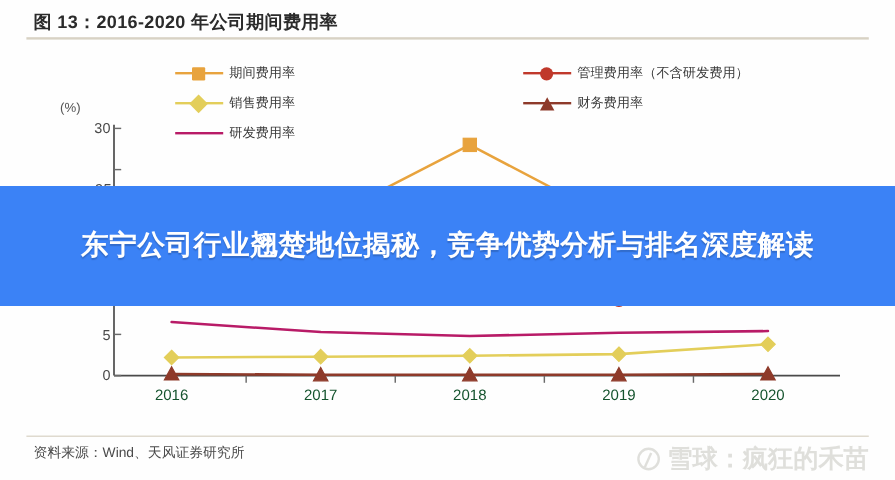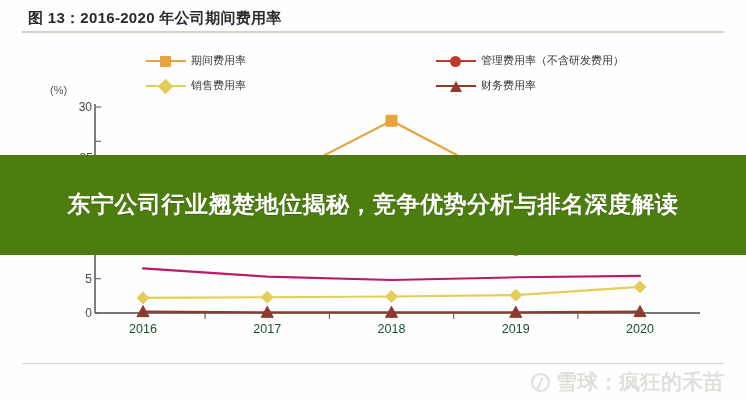--- a/index.html
+++ b/index.html
@@ -132,21 +132,21 @@
     font-size: 11.5px;
     color: #4a4a4a;
     white-space: nowrap;
   }
 
   
   .overlay {
     position: absolute;
     left: 0; top: 155px;
     width: 746px; height: 100px;
-    background: #4d7c0f;
+    background: #3b82f6;
     display: flex;
     align-items: center;
     justify-content: center;
     text-align: center;
   }
   .overlay-text {
     font-size: 23px;
     font-weight: bold;
     color: #ffffff;
     line-height: 1.35;
@@ -216,20 +216,26 @@
           <span class="legend-dot m-diamond" style="background: rgb(227, 206, 90);"></span>
         </span>
         <span class="legend-label">销售费用率</span>
       </div>
       <div class="legend-item">
         <span class="legend-marker">
           <span class="legend-line" style="background: rgb(142, 58, 42);"></span>
           <span class="legend-dot m-tri" style="border-bottom: 11px solid rgb(142, 58, 42);"></span>
         </span>
         <span class="legend-label">财务费用率</span>
+      </div>
+      <div class="legend-item">
+        <span class="legend-marker">
+          <span class="legend-line" style="background: rgb(184, 27, 103);"></span>
+        </span>
+        <span class="legend-label">研发费用率</span>
       </div>
       <div></div>
     </div>
 
   <svg class="plot-area" id="plot-svg" viewBox="0 0 746 400">
       <path d="M 95 313 L 700 313" stroke="#4a4a4a" stroke-width="1.4" fill="none"></path>
       <path d="M 95 104 L 95 313" stroke="#4a4a4a" stroke-width="1.4" fill="none"></path>
       <path d="M 95 107 L 101 107" stroke="#6a6a6a" stroke-width="1.2"></path>
       <path d="M 95 141.33333333333331 L 101 141.33333333333331" stroke="#6a6a6a" stroke-width="1.2"></path>
       <path d="M 95 175.66666666666669 L 101 175.66666666666669" stroke="#6a6a6a" stroke-width="1.2"></path>
@@ -292,20 +298,21 @@
 
   <div id="xtick-root">
       <div class="xtick" style="left: 143px;">2016</div>
       <div class="xtick" style="left: 267.25px;">2017</div>
       <div class="xtick" style="left: 391.5px;">2018</div>
       <div class="xtick" style="left: 515.75px;">2019</div>
       <div class="xtick" style="left: 640px;">2020</div>
     </div>
 
   <div class="footer-rule"></div>
+  <div class="source">资料来源：Wind、天风证券研究所</div>
 
   <div class="overlay">
     <div class="overlay-text">东宁公司行业翘楚地位揭秘，竞争优势分析与排名深度解读</div>
   </div>
 
   <div class="watermark">
     <span class="wm-logo"></span>
     <span class="wm-text">雪球：疯狂的禾苗</span>
   </div>
 

